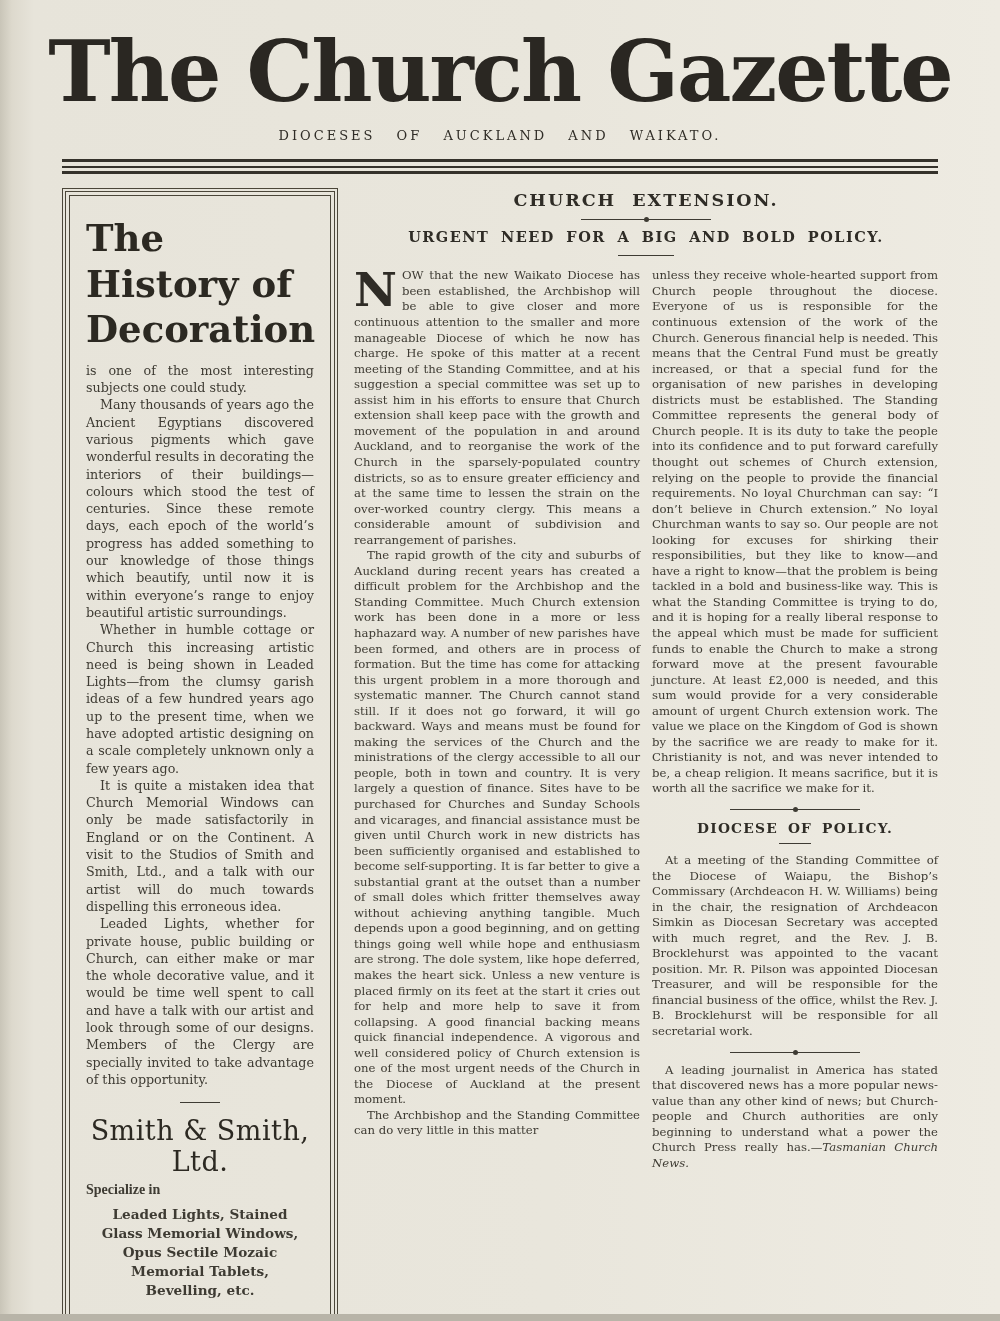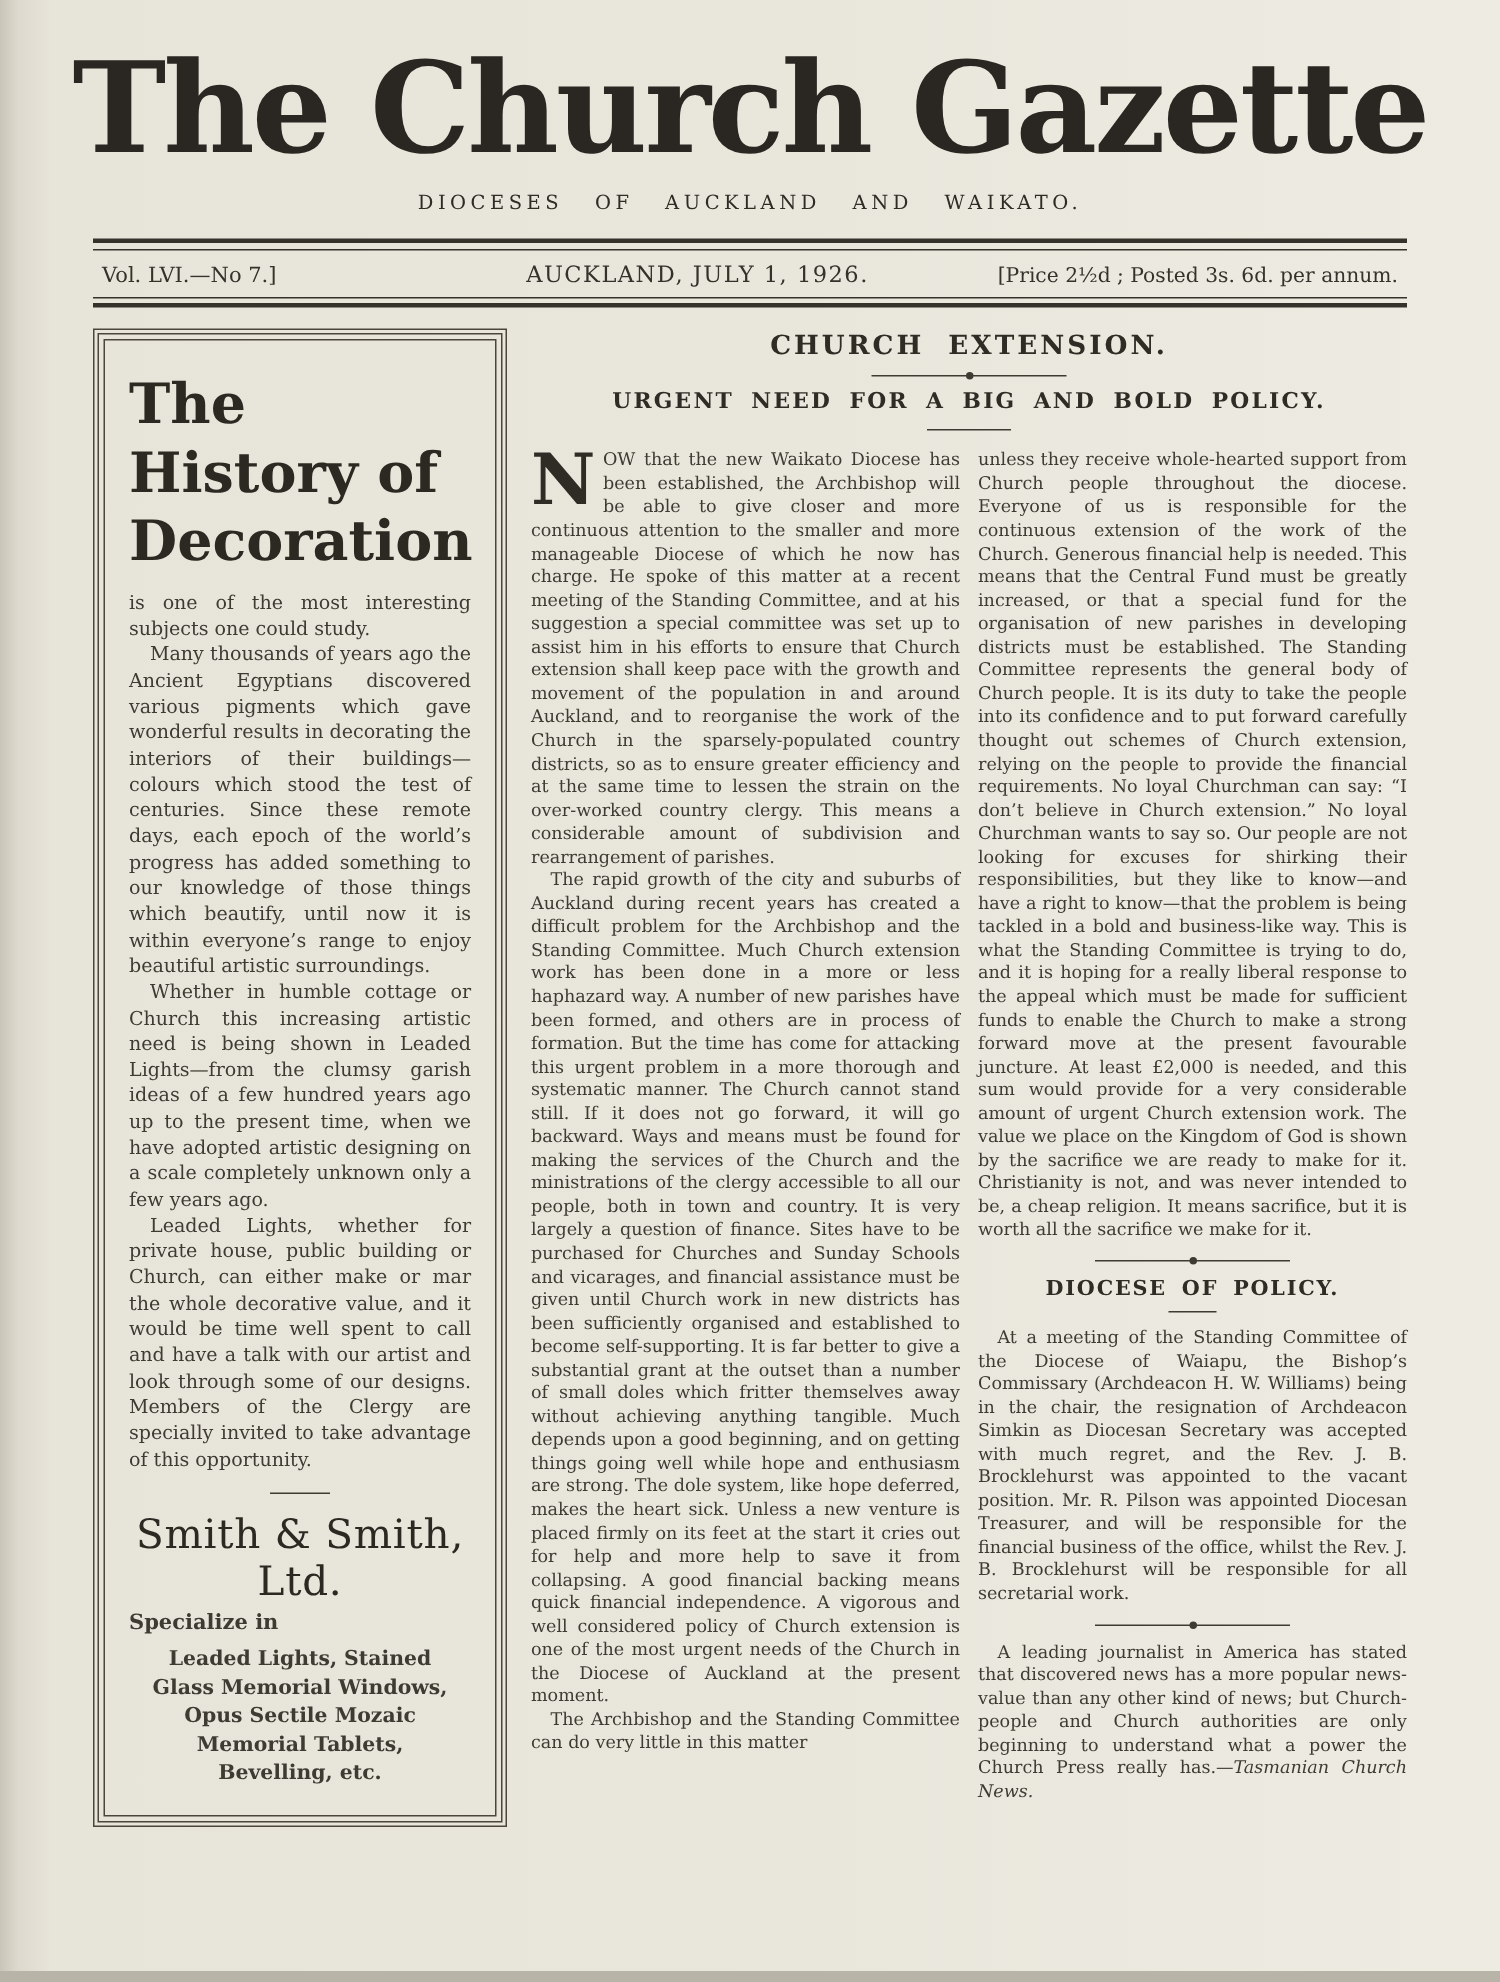--- a/index.html
+++ b/index.html
@@ -89,20 +89,21 @@
     color:#2c2922;
     margin:2px 0 4px 0;
     letter-spacing:0.5px;
   }
   .ad-tagline{
     text-align:center;
     font-weight:bold;
     font-size:14px !important;
     margin:2px 0 6px 0 !important;
     text-indent:0 !important;
+    font-family:Liberation Serif, serif;
   }
   .ad-services{
     text-align:center !important;
     font-weight:bold;
     font-size:13.6px !important;
     line-height:19px !important;
     text-indent:0 !important;
     padding:0 6px;
   }
 
@@ -175,40 +176,36 @@
   <div class="masthead">
     <div class="masthead-title">The Church Gazette</div>
     <div class="masthead-subtitle">DIOCESES OF AUCKLAND AND WAIKATO.</div>
   </div>
 
   <div style="margin-top:16px;" class="rules rules-top">
     <div class="rule-thick"></div>
     <div class="rule-thin"></div>
   </div>
 
-  <div class="dateline">
-    <span class="vol">Vol. LVI.—No 7.]</span>
-    <span class="date">AUCKLAND, JULY 1, 1926.</span>
-    <span class="price">[Price 2½d ; Posted 3s. 6d. per annum.</span>
-  </div>
 
   <div class="rules rules-bottom">
     <div class="rule-thin"></div>
     <div class="rule-thick"></div>
   </div>
 
   <div class="content">
 
     <div class="ad-box">
       <div class="ad-box-mid">
         <div class="ad-box-inner">
           <div class="ad-heading">The History of Decoration</div>
           <p>is one of the most interesting subjects one could study.</p>
           <p class="indent">Many thousands of years ago the Ancient Egyptians discovered various pigments which gave wonderful results in decorating the interiors of their buildings—colours which stood the test of centuries. Since these remote days, each epoch of the world’s progress has added something to our knowledge of those things which beautify, until now it is within everyone’s range to enjoy beautiful artistic surroundings.</p>
           <p class="indent">Whether in humble cottage or Church this increasing artistic need is being shown in Leaded Lights—from the clumsy garish ideas of a few hundred years ago up to the present time, when we have adopted artistic designing on a scale completely unknown only a few years ago.</p>
+          <p class="indent">It is quite a mistaken idea that Church Memorial Windows can only be made satisfactorily in England or on the Continent.  A visit to the Studios of Smith and Smith, Ltd., and a talk with our artist will do much towards dispelling this erroneous idea.</p>
           <p class="indent">Leaded Lights, whether for private house, public building or Church, can either make or mar the whole decorative value, and it would be time well spent to call and have a talk with our artist and look through some of our designs.  Members of the Clergy are specially invited to take advantage of this opportunity.</p>
           <div class="ad-rule"></div>
           <div class="ad-company">Smith &amp; Smith, Ltd.</div>
           <p class="ad-tagline">Specialize in</p>
           <p class="ad-services">Leaded Lights, Stained Glass Memorial Windows, Opus Sectile Mozaic Memorial Tablets, Bevelling, etc.</p>
         </div>
       </div>
     </div>
 
     <div class="article">

